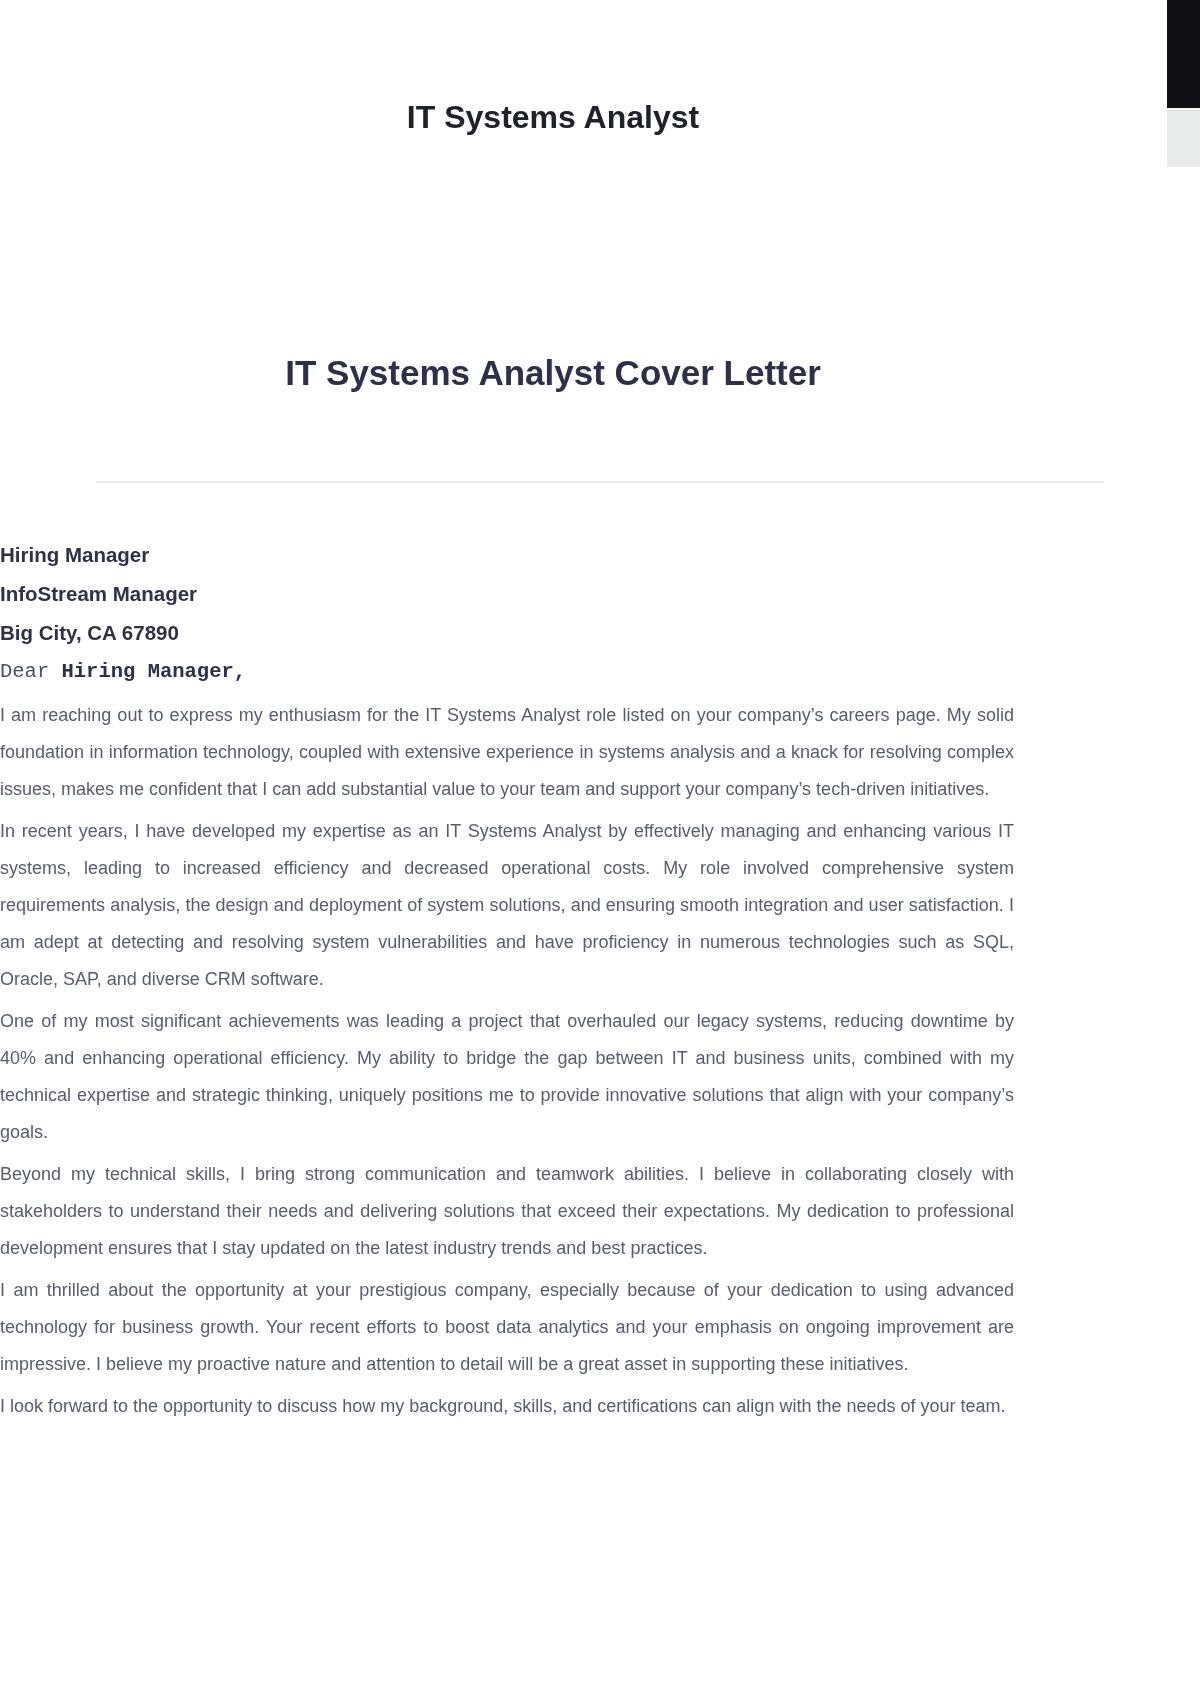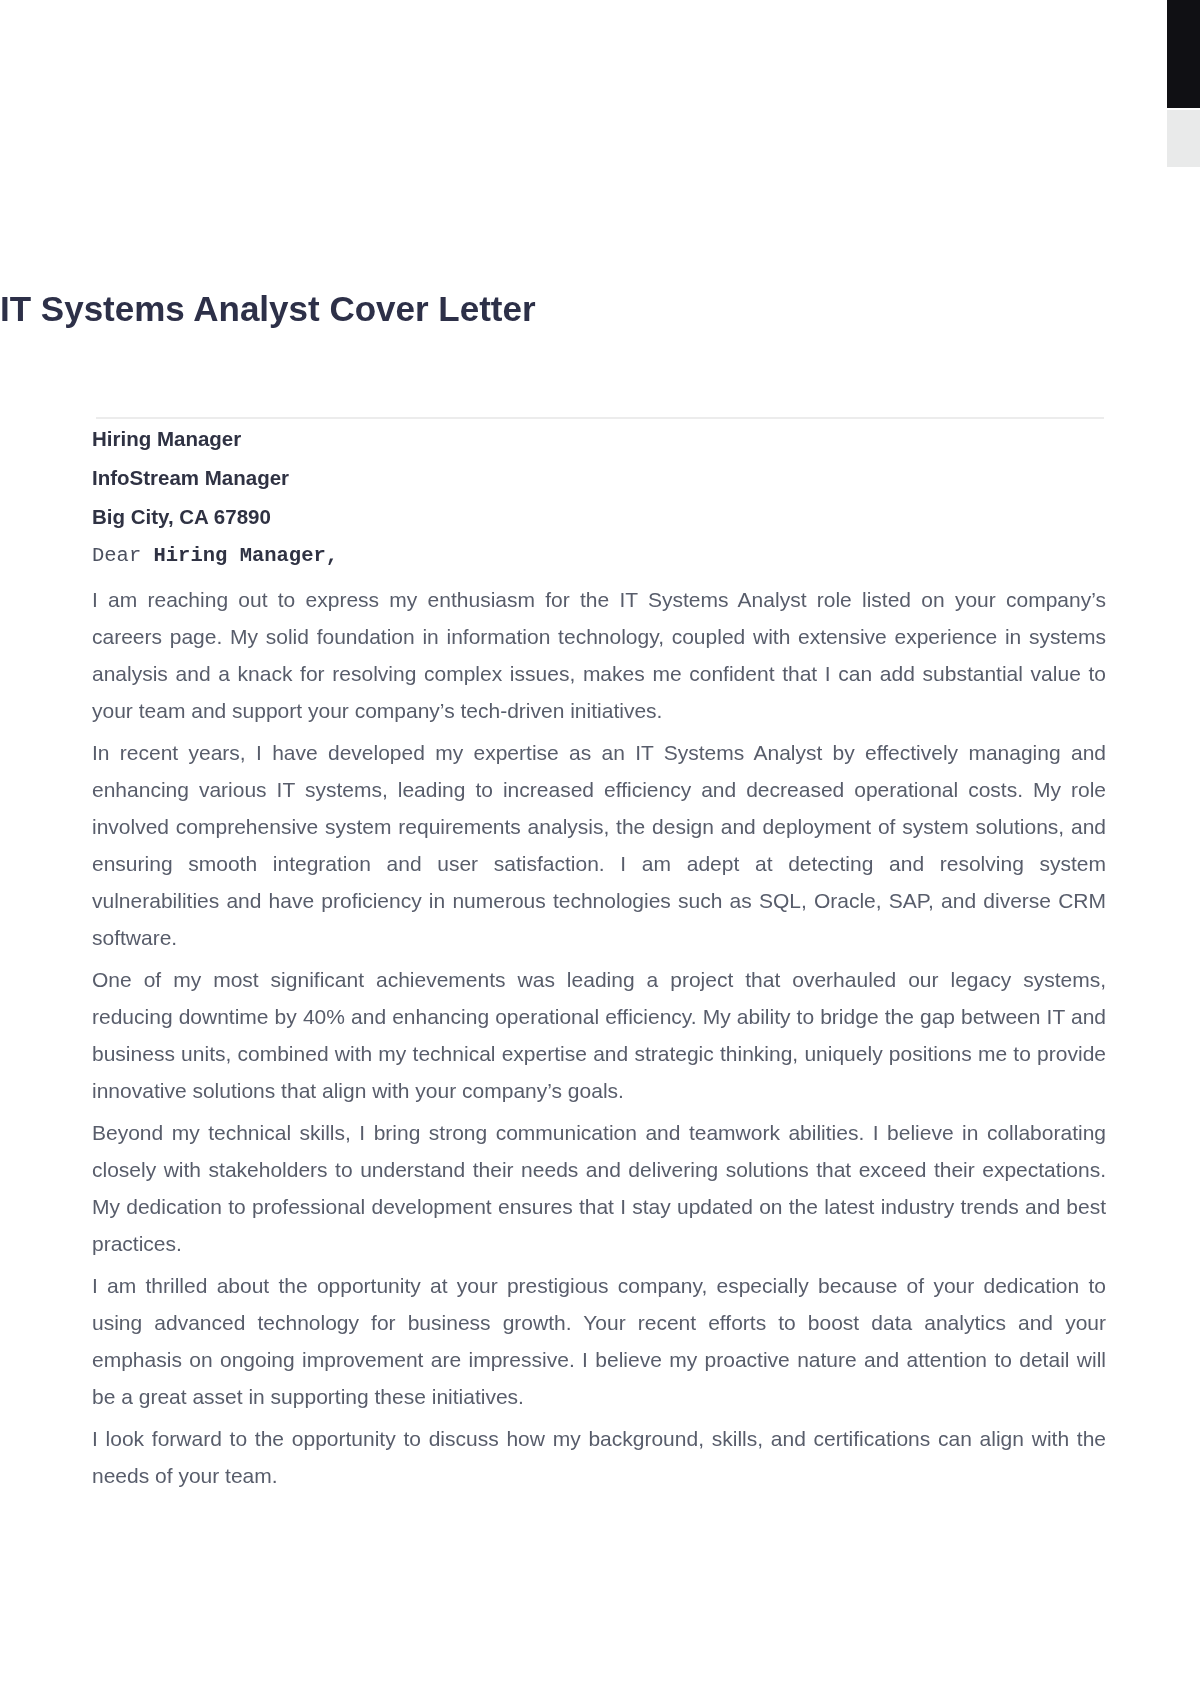--- a/index.html
+++ b/index.html
@@ -49,68 +49,69 @@
     margin-top: 30px;
     font-size: 32px;
     line-height: 34px;
     font-weight: 700;
     color: #20222b;
   }
   
   .doc-title {
     width: 1106px;
     margin: 219px 0 0 0;
-    text-align: left;
+    text-align: center;
     font-size: 35px;
     line-height: 40px;
     font-weight: 700;
     color: #2d3048;
   }
   .divider {
     width: 1008px;
     height: 2px;
     margin: 88px 0 0 96px;
     background: #ececec;
   }
   
   .letter {
     width: 1014px;
-    margin-left: 92px;
+    padding-top: 52px;
   }
   .recipient-line {
     font-size: 20.5px;
     line-height: 39px;
     font-weight: 700;
     color: #2f3243;
   }
   .salutation {
     font-size: 20.5px;
     line-height: 39px;
     color: #4c5160;
     font-family: Liberation Mono, monospace;
   }
   .salutation strong { color: #2f3243; font-weight: 700; }
   .paragraphs { margin-top: 6px; }
   .para {
     margin: 0 0 5px 0;
-    font-size: 21px;
+    font-size: 18px;
     line-height: 37px;
     text-align: justify;
     color: #585d6b;
   }
 </style>
 </head>
 <body>
 
 <div class="page">
 
   <div class="scroll-thumb"></div>
   <div class="scroll-track-seg"></div>
 
   <header class="doc-header">
+    <div class="candidate-role">IT Systems Analyst</div>
   </header>
 
   <h2 class="doc-title">IT Systems Analyst Cover Letter</h2>
 
   <div class="divider"></div>
 
   <section class="letter">
 
     <div class="recipient">
 

